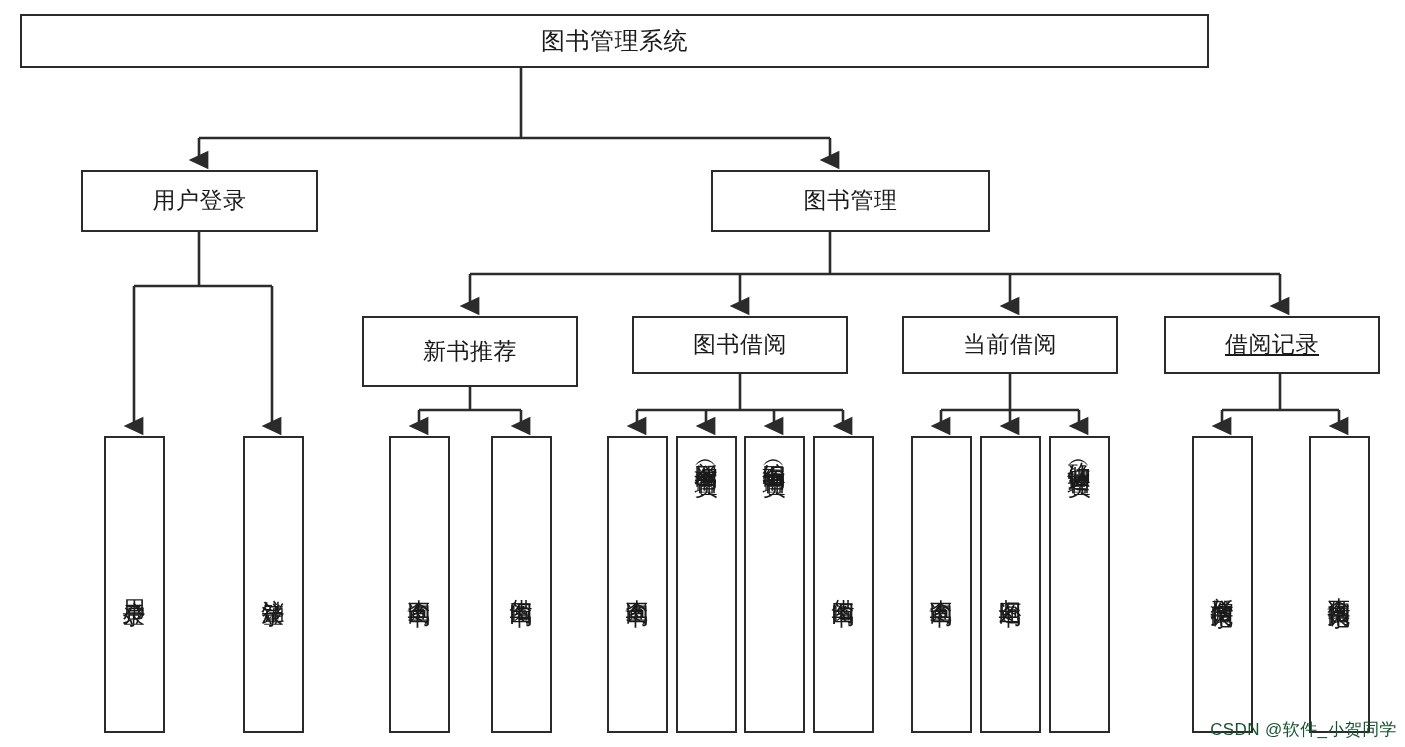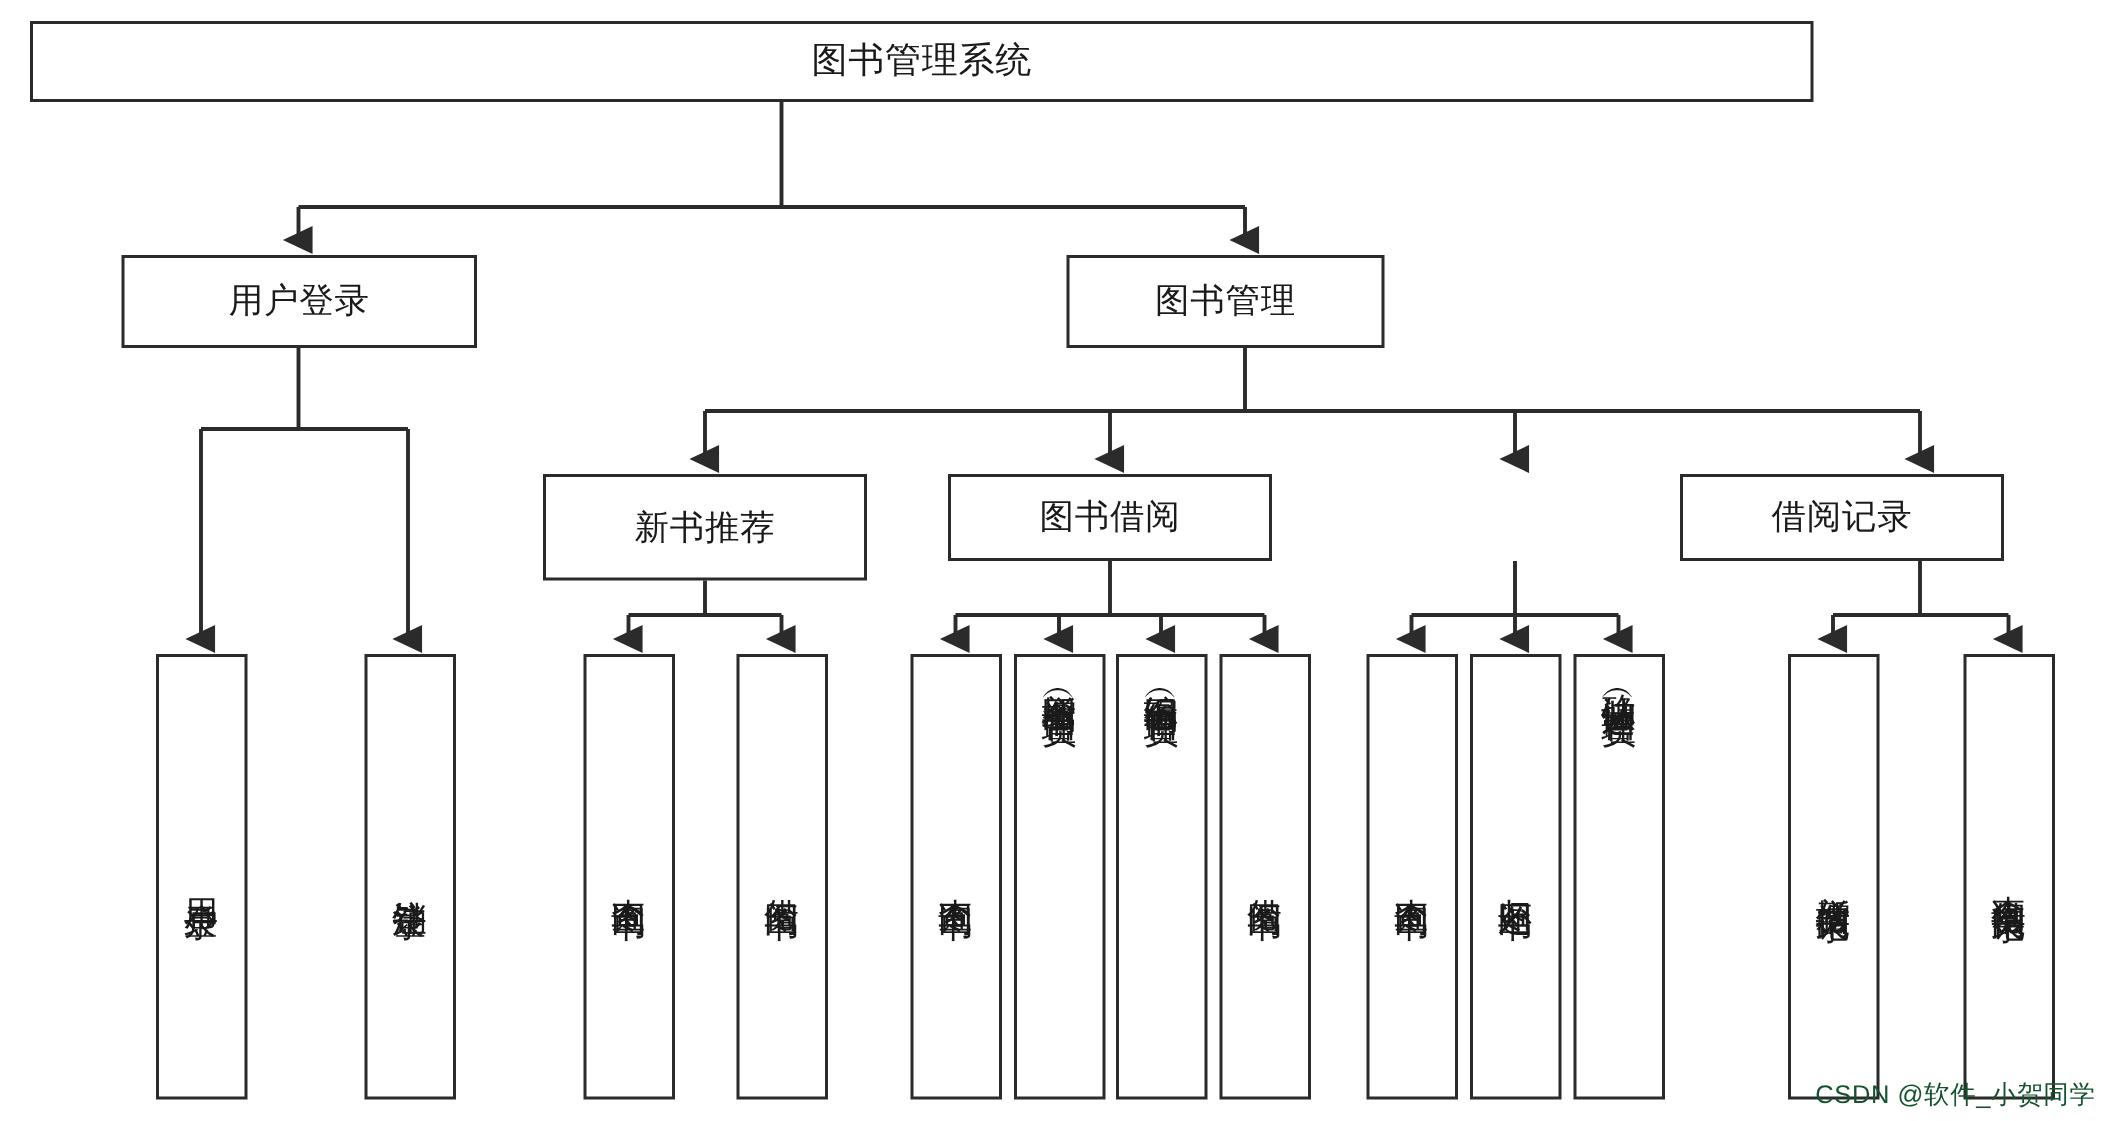--- a/index.html
+++ b/index.html
@@ -134,34 +134,37 @@
   </svg>
 
   <div class="node root horiz" style="left:20px; top:14px; width:1189px; height:54px;">
     <span class="node-label">图书管理系统</span>
   </div>
 
   <div class="node horiz" style="left:81px; top:170px; width:237px; height:62px;">
     <span class="node-label">用户登录</span>
   </div>
 
-  <div class="node horiz" style="left:711px; top:170px; width:212px; height:62px;justify-content:center;">
+  <div class="node horiz" style="left:711px; top:170px; width:279px; height:62px;justify-content:center;">
     <span class="node-label">图书管理</span>
   </div>
 
   <div class="node horiz" style="left:362px; top:316px; width:216px; height:71px;">
     <span class="node-label">新书推荐</span>
   </div>
 
   <div class="node horiz" style="left:632px; top:316px; width:216px; height:58px;">
     <span class="node-label">图书借阅</span>
   </div>
 
-
-  <div class="node horiz" style="left:1120px; top:316px; width:216px; height:58px;">
+  <div class="node horiz" style="left:902px; top:316px; width:216px; height:58px;">
+    <span class="node-label">当前借阅</span>
+  </div>
+
+  <div class="node horiz" style="left:1164px; top:316px; width:216px; height:58px;text-decoration:underline;">
     <span class="node-label">借阅记录</span>
   </div>
 
   <div class="node leaf centered" style="left:104px; top:436px; width:61px; height:297px;">
     <span class="node-label">用户登录</span>
   </div>
 
   <div class="node leaf centered" style="left:243px; top:436px; width:61px; height:297px;">
     <span class="node-label">注销登录</span>
   </div>

